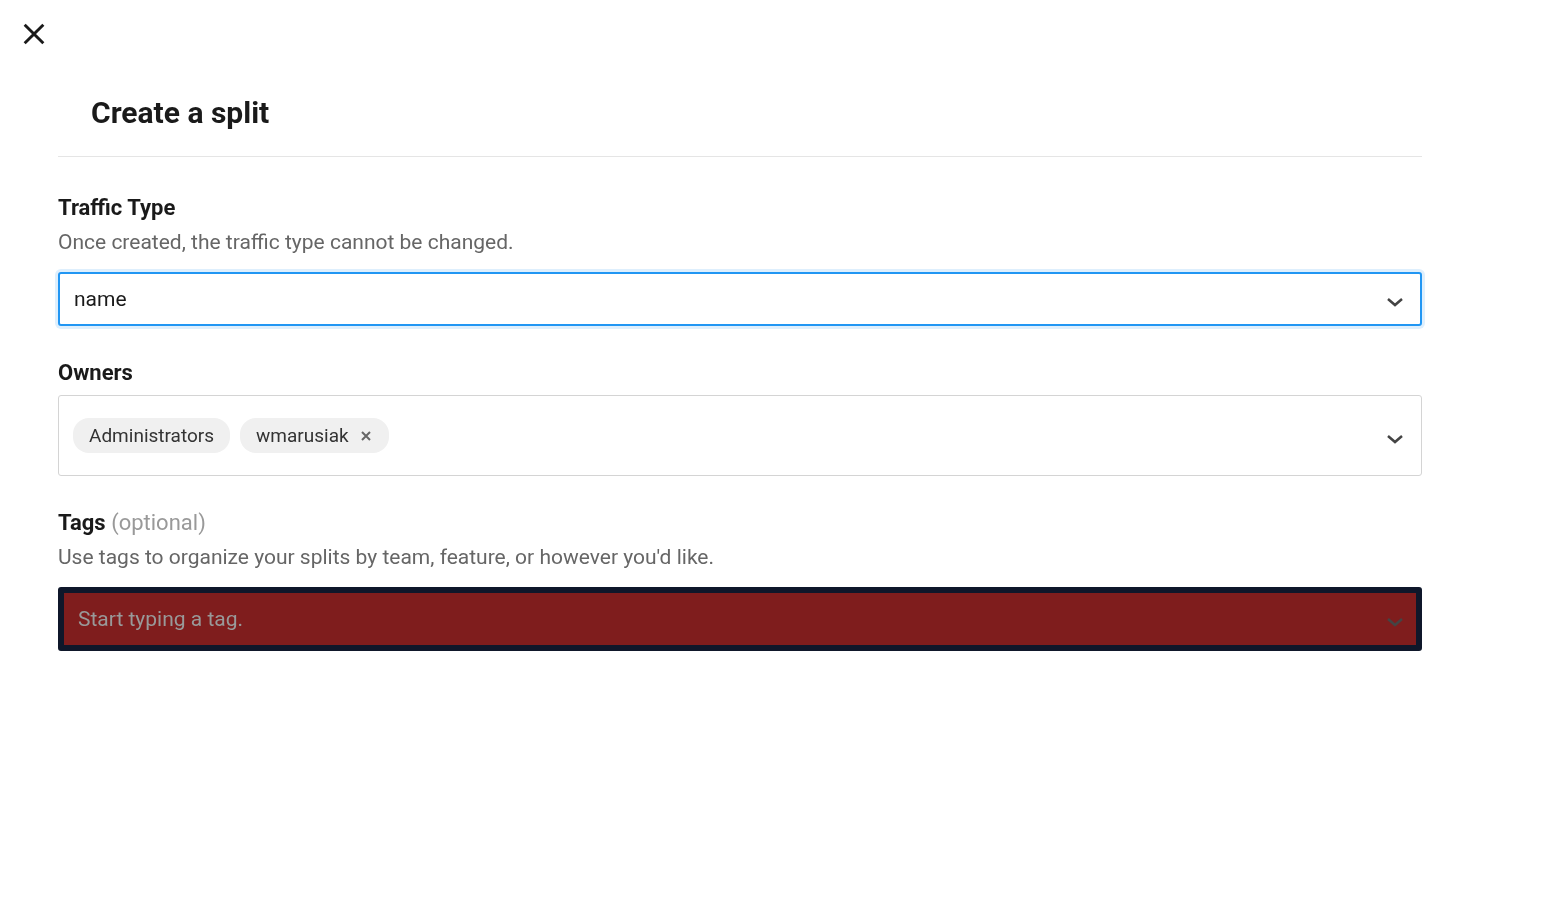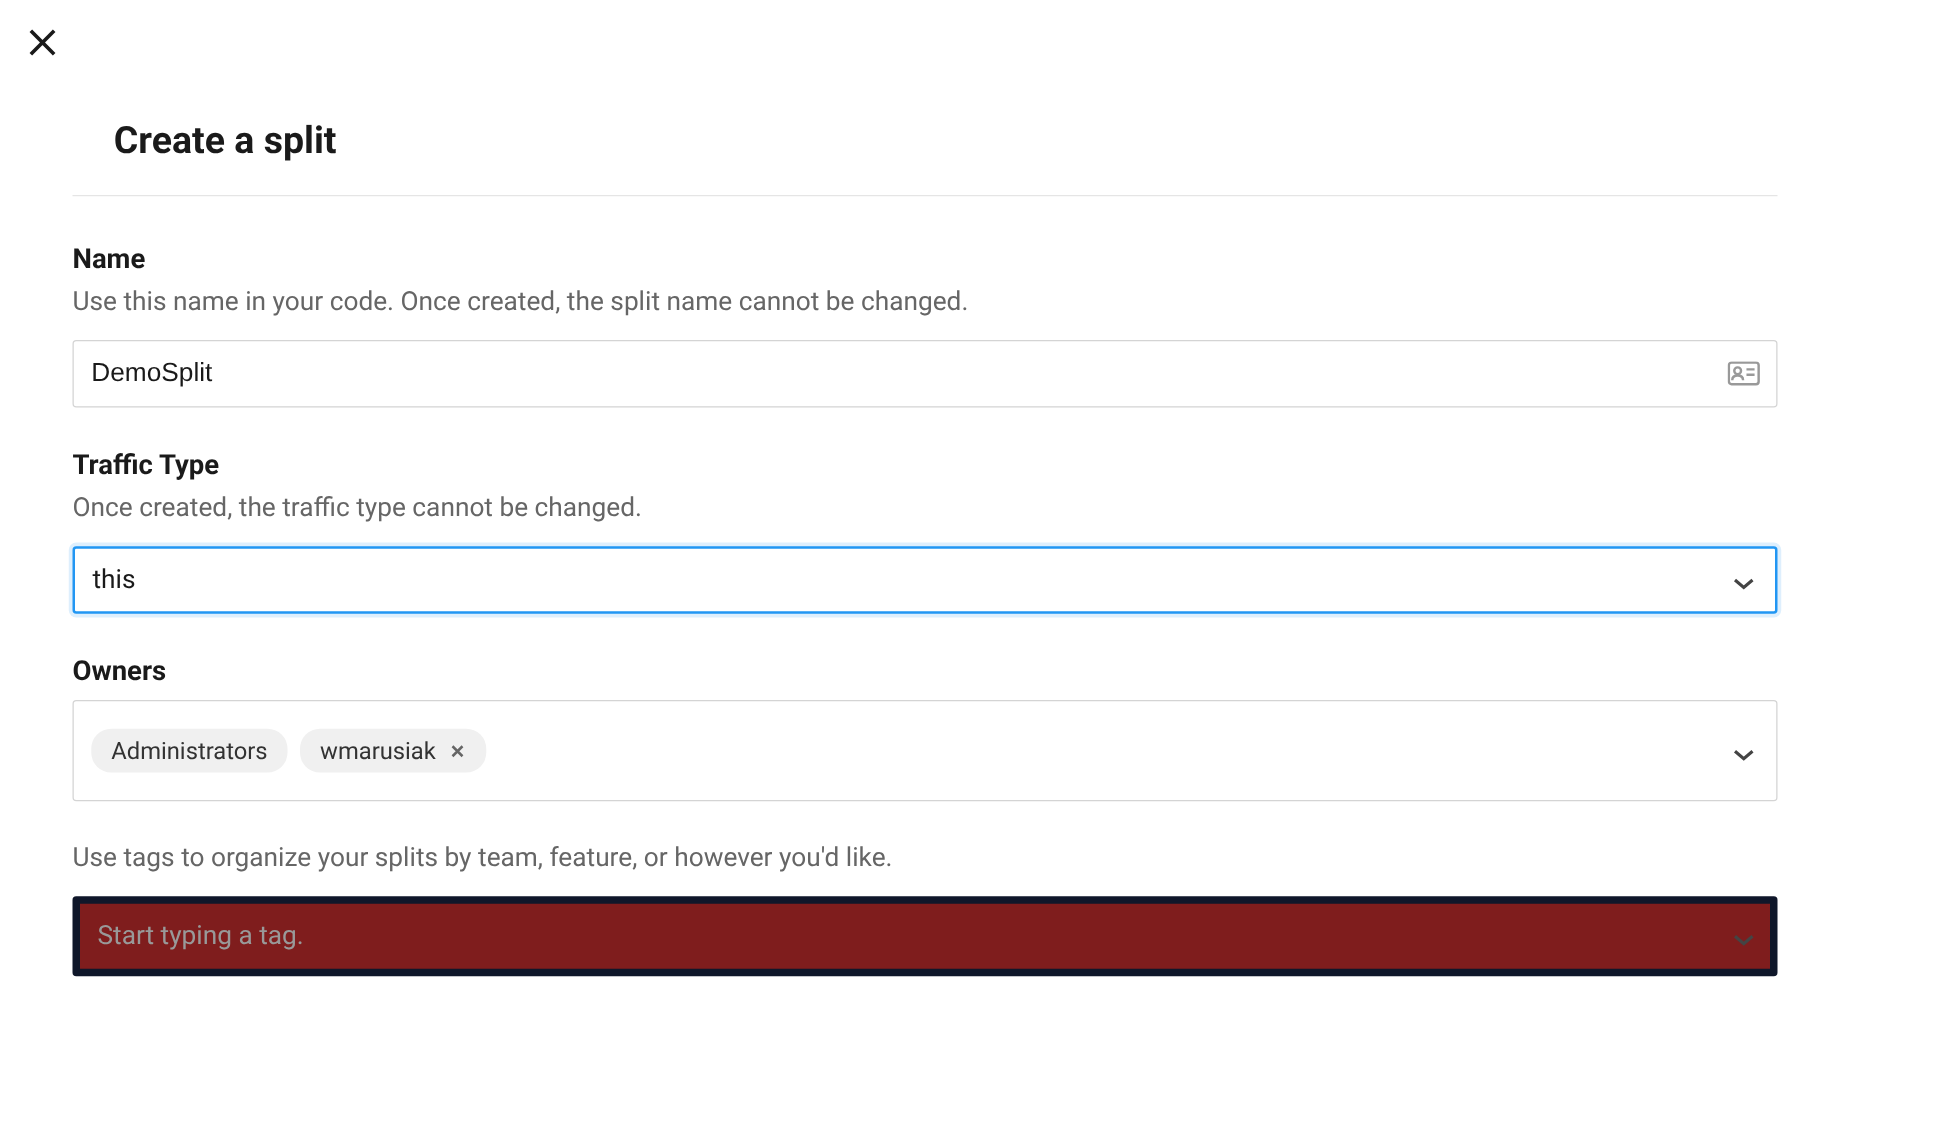--- a/index.html
+++ b/index.html
@@ -174,43 +174,27 @@
 <div class="close-btn">
   <svg viewBox="0 0 24 24" fill="none">
     <path d="M4 4 L20 20 M20 4 L4 20"></path>
   </svg>
 </div>
 
 <div class="container">
   <h1 class="page-title">Create a split</h1>
   <hr class="divider">
 
-  <div class="field-group">
-    <div class="field-label">Name</div>
-    <div class="field-description">Use this name in your code. Once created, the split name cannot be changed.</div>
-    <div class="input-wrapper">
-      <input type="text" class="text-input" value="DemoSplit" style="">
-      <span class="input-icon">
-        <svg viewBox="0 0 24 18" fill="none" stroke="currentColor" stroke-width="1.8">
-          <rect x="1" y="1" width="22" height="16" rx="2"></rect>
-          <circle cx="7.5" cy="7" r="2.5"></circle>
-          <path d="M3.5 14 C3.5 11.5 5.5 10.5 7.5 10.5 C9.5 10.5 11.5 11.5 11.5 14"></path>
-          <line x1="14" y1="6" x2="20" y2="6"></line>
-          <line x1="14" y1="10" x2="20" y2="10"></line>
-        </svg>
-      </span>
-    </div>
-  </div>
 
   <div class="field-group">
     <div class="field-label">Traffic Type</div>
     <div class="field-description">Once created, the traffic type cannot be changed.</div>
     <div class="select-wrapper">
       <div class="select-input">
-        <span>this</span>
+        <span>name</span>
       </div>
       <span class="chevron-icon">
         <svg viewBox="0 0 18 10">
             <path d="M2 2 L9 8 L16 2"></path>
           </svg>
       </span>
     </div>
   </div>
 
   <div class="field-group">
@@ -231,20 +215,24 @@
       </div>
       <span class="chevron-icon">
         <svg viewBox="0 0 18 10">
             <path d="M2 2 L9 8 L16 2"></path>
           </svg>
       </span>
     </div>
   </div>
 
   <div class="field-group">
+    <div class="field-label">
+      <span>Tags</span>
+      <span class="optional">(optional)</span>
+    </div>
     <div class="field-description">Use tags to organize your splits by team, feature, or however you'd like.</div>
     <div class="select-wrapper">
       <div class="tags-input">
         <span class="placeholder-text">Start typing a tag.</span>
       </div>
       <span class="chevron-icon">
         <svg viewBox="0 0 18 10">
             <path d="M2 2 L9 8 L16 2"></path>
           </svg>
       </span>

